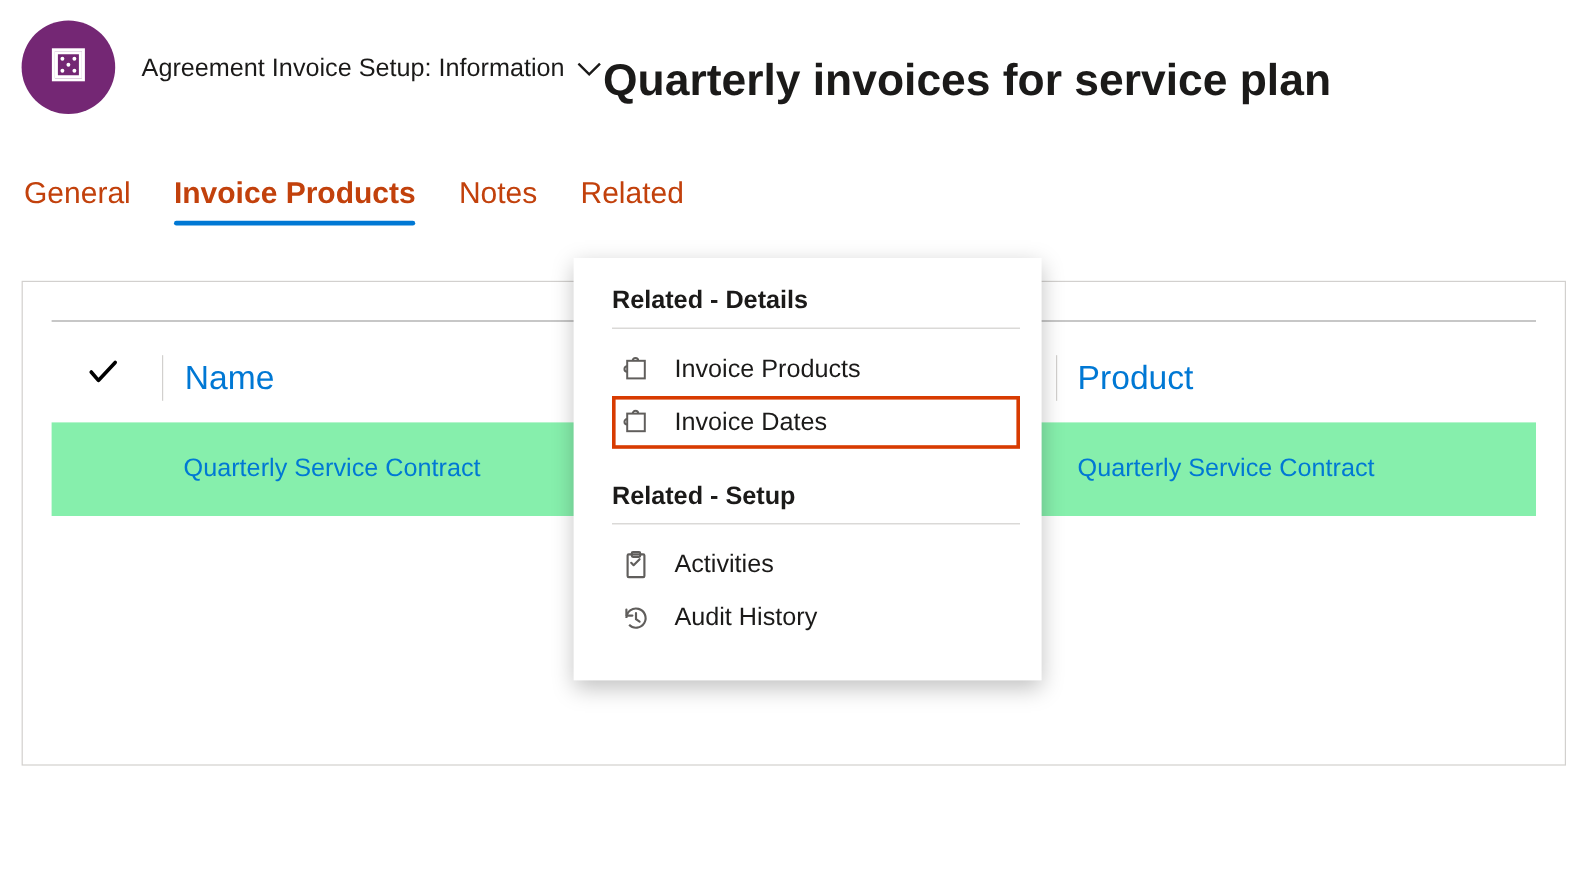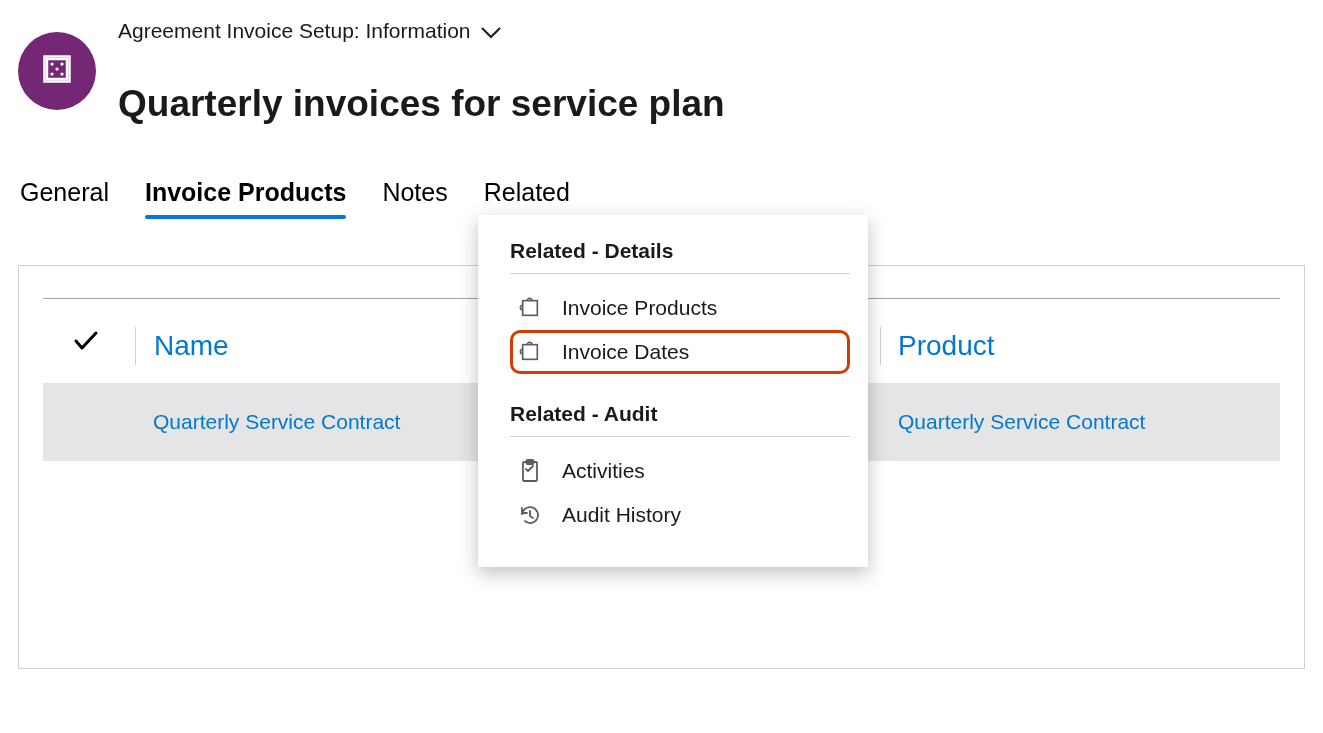--- a/index.html
+++ b/index.html
@@ -28,22 +28,22 @@
     border-radius: 50%;
     background: #742774;
     display: flex;
     align-items: center;
     justify-content: center;
     flex-shrink: 0;
   }
   .avatar svg { fill: #fff; }
   .title-block {
     display: flex;
-    flex-direction: column;
-    gap: 20px;
+    flex-direction: row;
+    gap: 2px;
     padding-top: 2px;
   }
   .breadcrumb-row {
     display: flex;
     align-items: center;
     gap: 10px;
     font-size: 21px;
     color: #1b1a19;
     cursor: pointer;
   }
@@ -56,21 +56,21 @@
     margin-top: 20px;
   }
   .tabs {
     display: flex;
     gap: 36px;
     margin-bottom: 48px;
     padding-left: 2px;
   }
   .tab {
     font-size: 25px;
-    color: #000000;
+    color: #c2410c;
     padding-bottom: 10px;
     cursor: pointer;
     position: relative;
   }
   .tab.active {
     font-weight: 600;
   }
   .tab.active::after {
     content: "";
     position: absolute;
@@ -112,21 +112,21 @@
     color: #0078d4;
     border-left: 1px solid #d2d0ce;
     padding-left: 17px;
     cursor: pointer;
     font-weight: 400;
     line-height: 38px;
   }
   .table-row {
     display: flex;
     align-items: center;
-    background: #e5e5e5;
+    background: #86efac;
     font-size: 21px;
     height: 78px;
   }
   .cell-check { width: 92px; }
   .cell-name {
     flex: 1;
     color: #0078d4;
     padding-left: 18px;
     cursor: pointer;
   }
@@ -160,21 +160,21 @@
     display: flex;
     align-items: center;
     gap: 20px;
     font-size: 21px;
     padding: 10px 8px;
     cursor: pointer;
     color: #1b1a19;
   }
   .menu-item.highlight {
     border: 3px solid #d83b01;
-    border-radius: 10px;
+    border-radius: 0;
     padding: 7px 5px;
   }
   .menu-item .icon-slot {
     width: 24px;
     display: flex;
     justify-content: center;
   }
   .menu-item svg { stroke: #605e5c; }
 </style>
 </head>
@@ -266,21 +266,21 @@
           <rect x="4" y="4" width="16" height="16"></rect>
           <path d="M9 4c0-1.5 1-2.5 2.5-2.5S14 2.5 14 4"></path>
           <path d="M4 9c-1.5 0-2.5 1-2.5 2.5S2.5 14 4 14"></path>
         </svg>
       </span>
       <span>Invoice Dates</span>
     </div>
   </div>
 
   <div class="section">
-    <div class="section-title">Related - Audit</div>
+    <div class="section-title">Related - Setup</div>
 
     <div class="menu-item">
       <span class="icon-slot">
         <svg width="20" height="24" viewBox="0 0 20 24" fill="none" stroke-width="1.8">
           <rect x="3" y="3" width="14" height="19" rx="1"></rect>
           <rect x="6.5" y="1" width="7" height="4" rx="1"></rect>
           <path d="M6 10l2 2 5-5" stroke-linecap="round" stroke-linejoin="round"></path>
         </svg>
       </span>
       <span>Activities</span>

